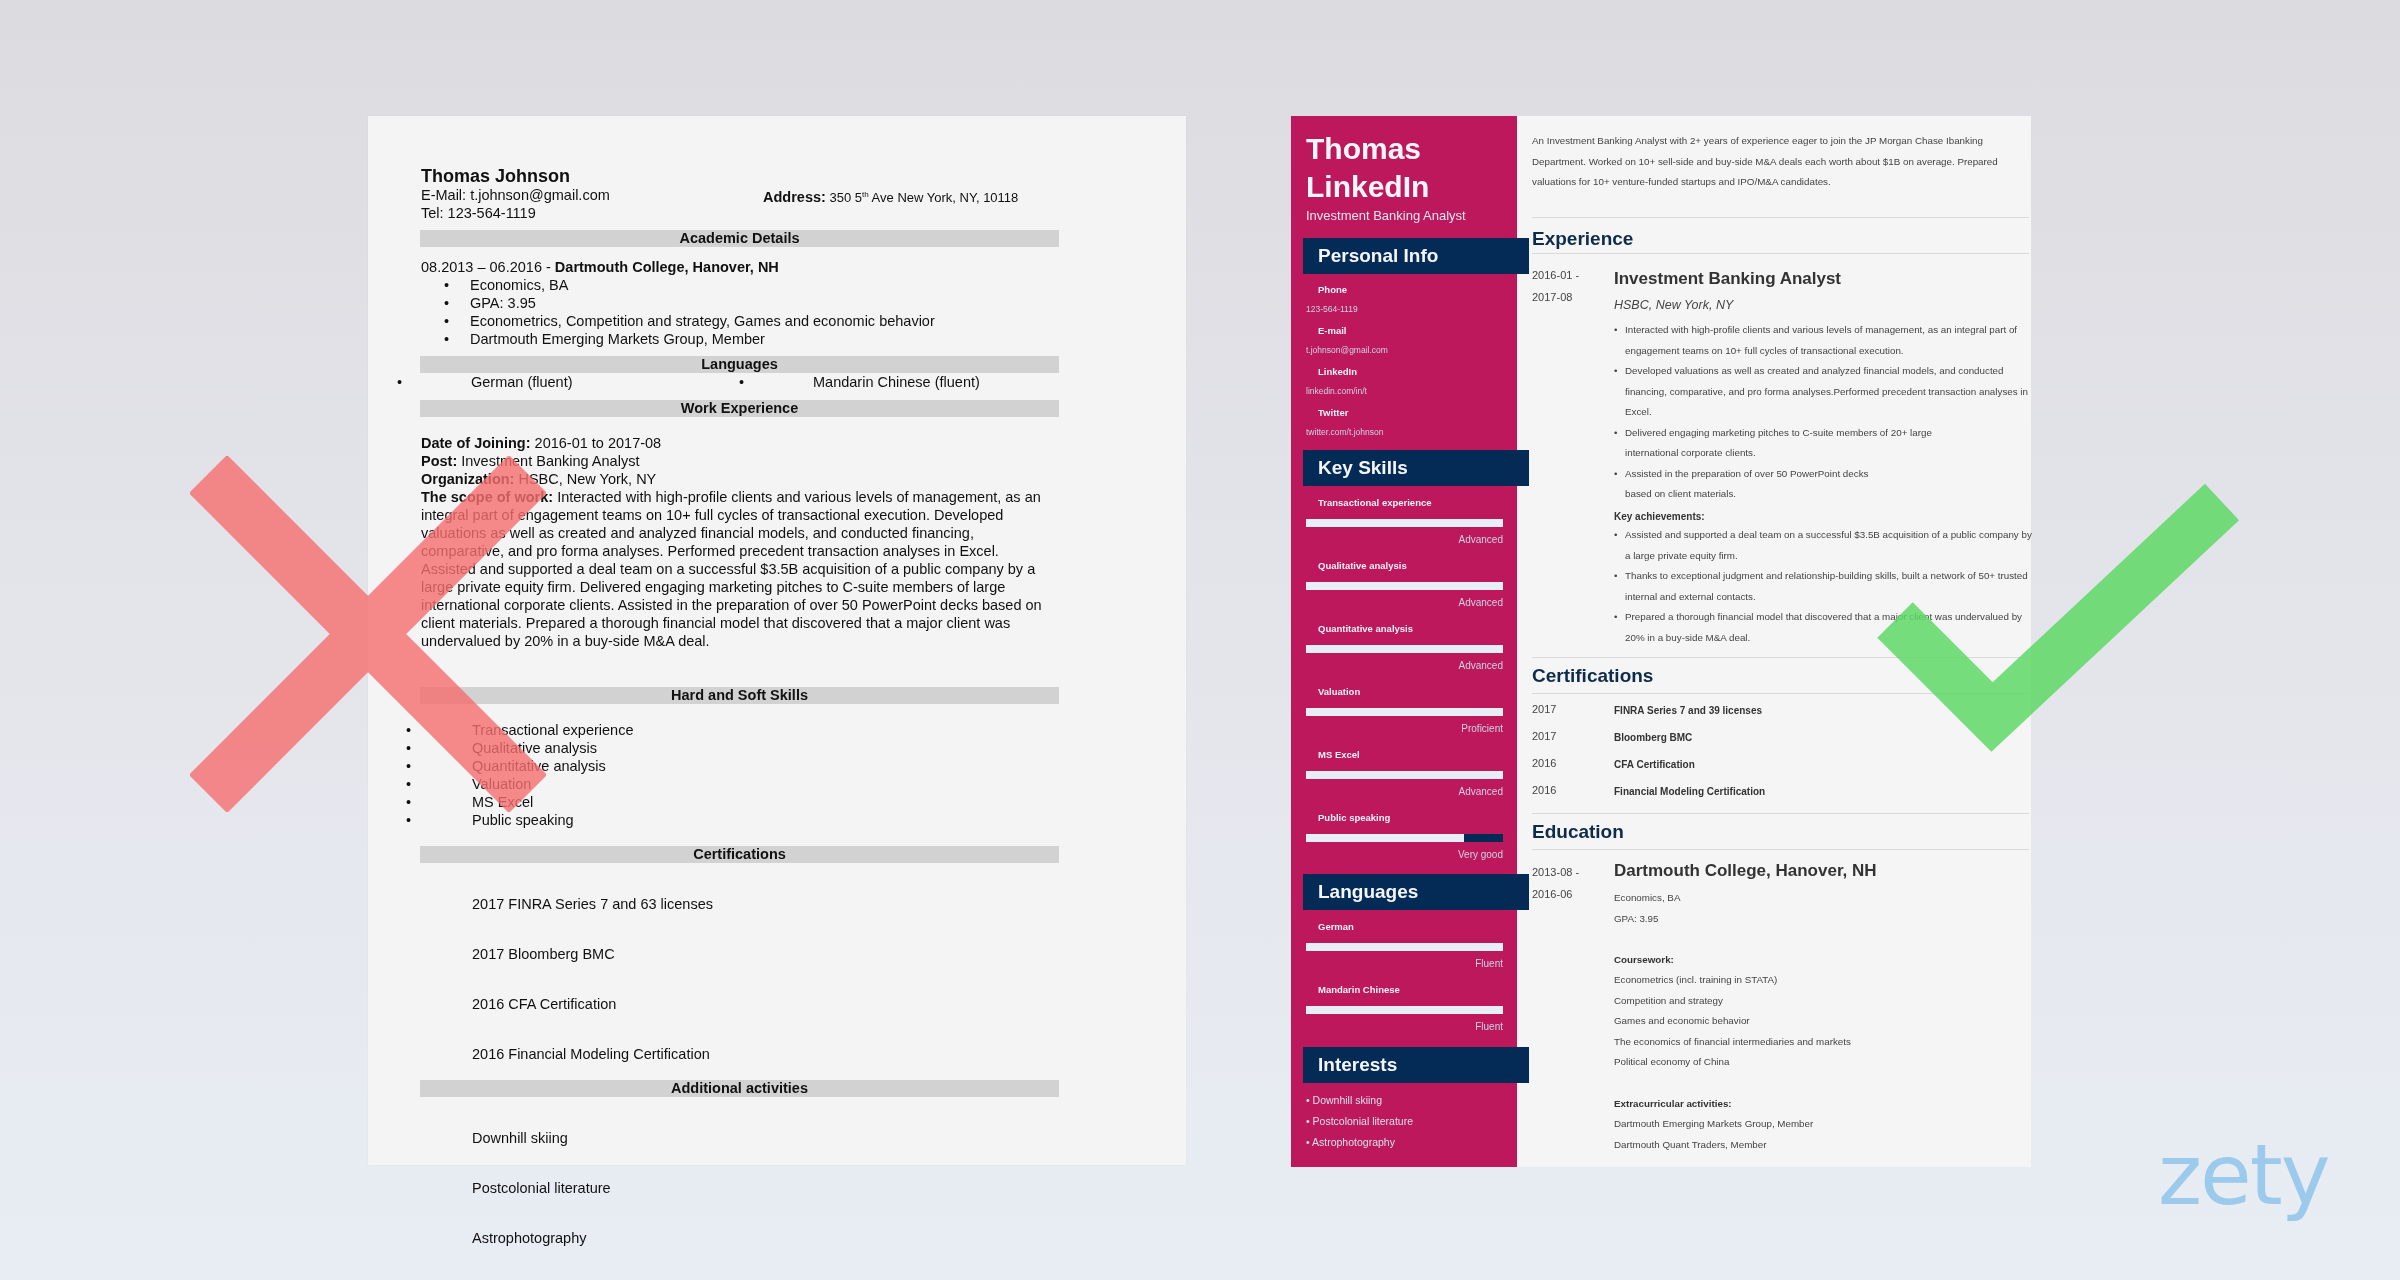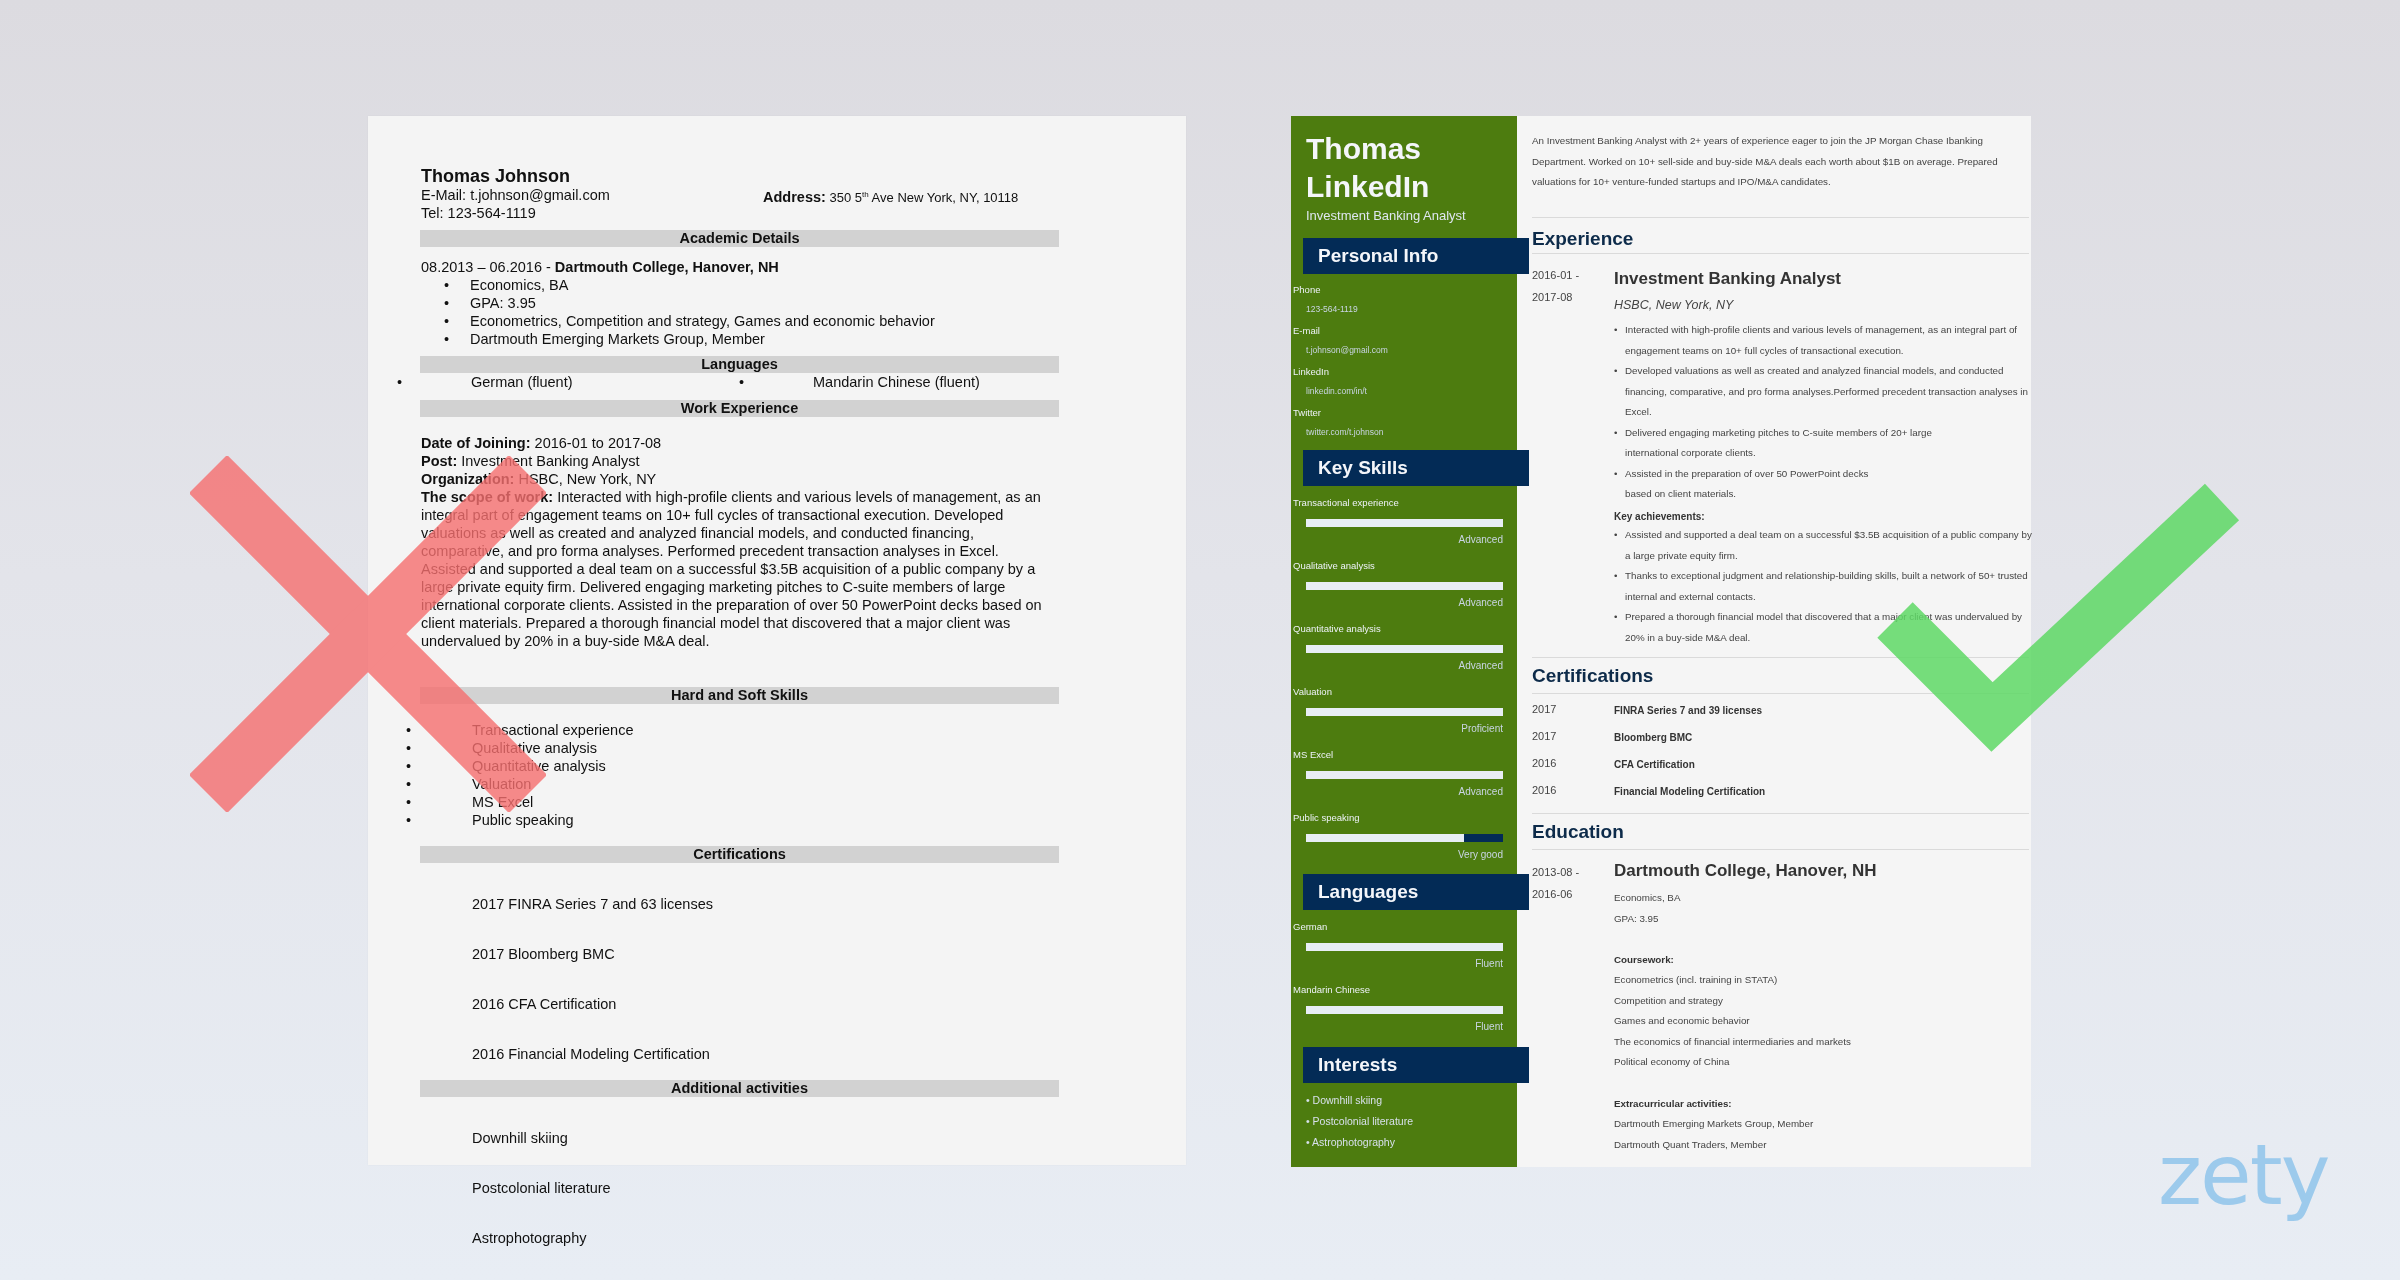--- a/index.html
+++ b/index.html
@@ -38,29 +38,29 @@
   .pl-langs span { position: absolute; top: 0; }
   .pl-plain { padding-left: 51px; font-size: 14.5px; line-height: 18px; margin-top: 32px; }
 
   
   .page-right {
     position: absolute; left: 1291px; top: 116px; width: 740px; height: 1051px;
     background: #f5f5f5;
   }
   .sidebar {
     position: absolute; left: 0; top: 0; width: 226px; height: 100%;
-    background: #4d7c0f; color: #fff;
+    background: #be185d; color: #fff;
   }
   .sb-name { position: absolute; left: 15px; top: 14px; font-size: 30px; font-weight: bold; line-height: 38px; color: #f4f6fa; }
   .sb-title { position: absolute; left: 15px; top: 92px; font-size: 13px; color: #dfe7f1; }
   .sb-band {
     position: absolute; left: 0; width: 226px; height: 36px; background: #032b56;
     font-size: 19px; font-weight: bold; line-height: 36px; padding-left: 15px; color: #f4f6fa; margin-left: 12px;
   }
-  .sb-label { position: absolute; left: 2px; font-size: 9.5px; font-weight: normal; color: #eef2f8; }
+  .sb-label { position: absolute; left: 27px; font-size: 9.5px; font-weight: bold; color: #eef2f8; }
   .sb-value { position: absolute; left: 15px; font-size: 8.5px; color: #c9d5e4; }
   .sb-bar { position: absolute; left: 15px; width: 197px; height: 8px; background: #032b56; }
   .sb-bar .fill { height: 100%; background: #e8eef5; }
   .sb-level { position: absolute; right: 14px; font-size: 10px; color: #c9d5e4; text-align: right; }
   .sb-interests { position: absolute; left: 15px; top: 974px; list-style: none; }
   .sb-interests li { font-size: 10.5px; color: #d7e0ec; line-height: 21px; }
   .sb-interests li::before { content: "• "; }
 
   .main { position: absolute; left: 226px; top: 0; width: 514px; height: 100%; color: #333; }
   .summary { position: absolute; left: 15px; top: 15px; width: 494px; font-size: 9.8px; line-height: 20.5px; color: #444; }

